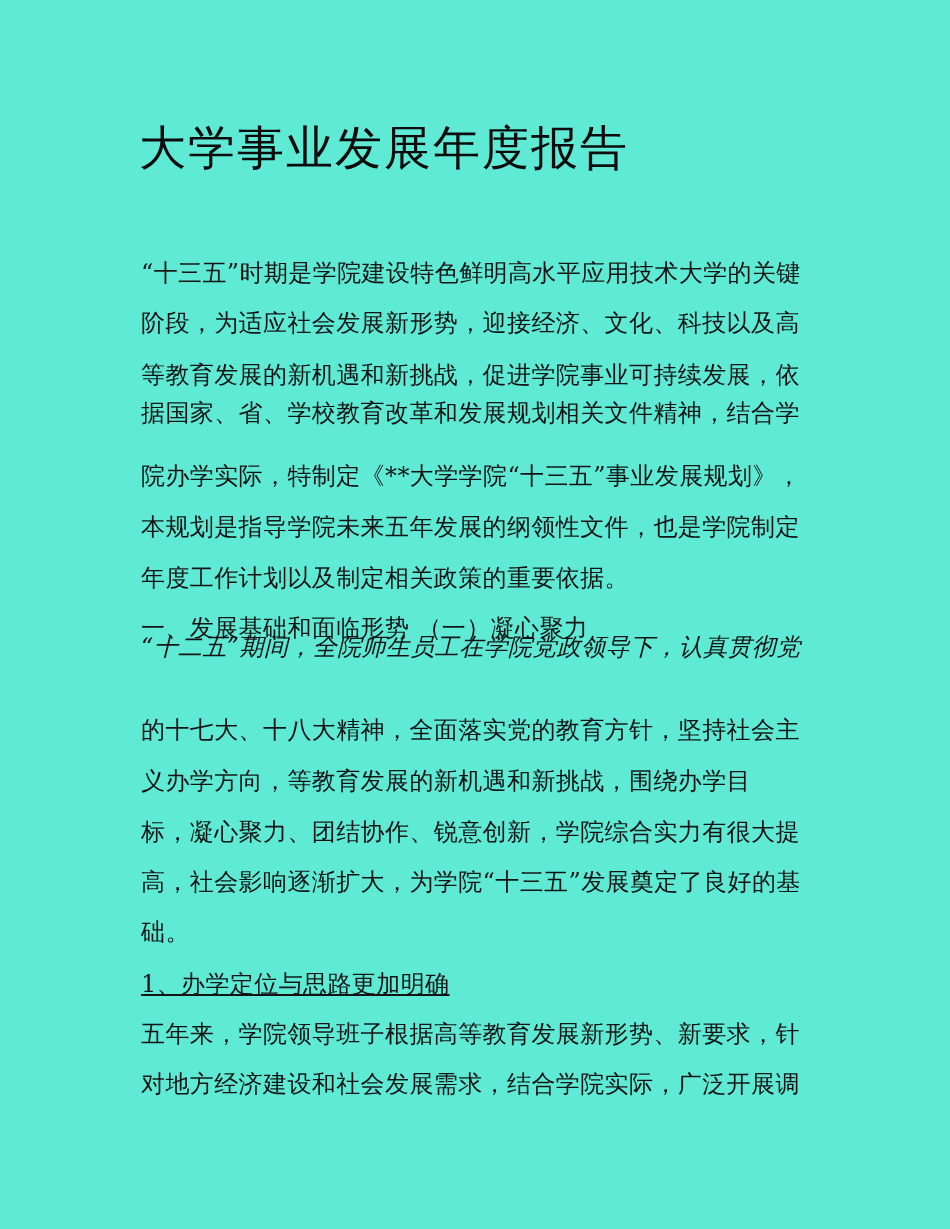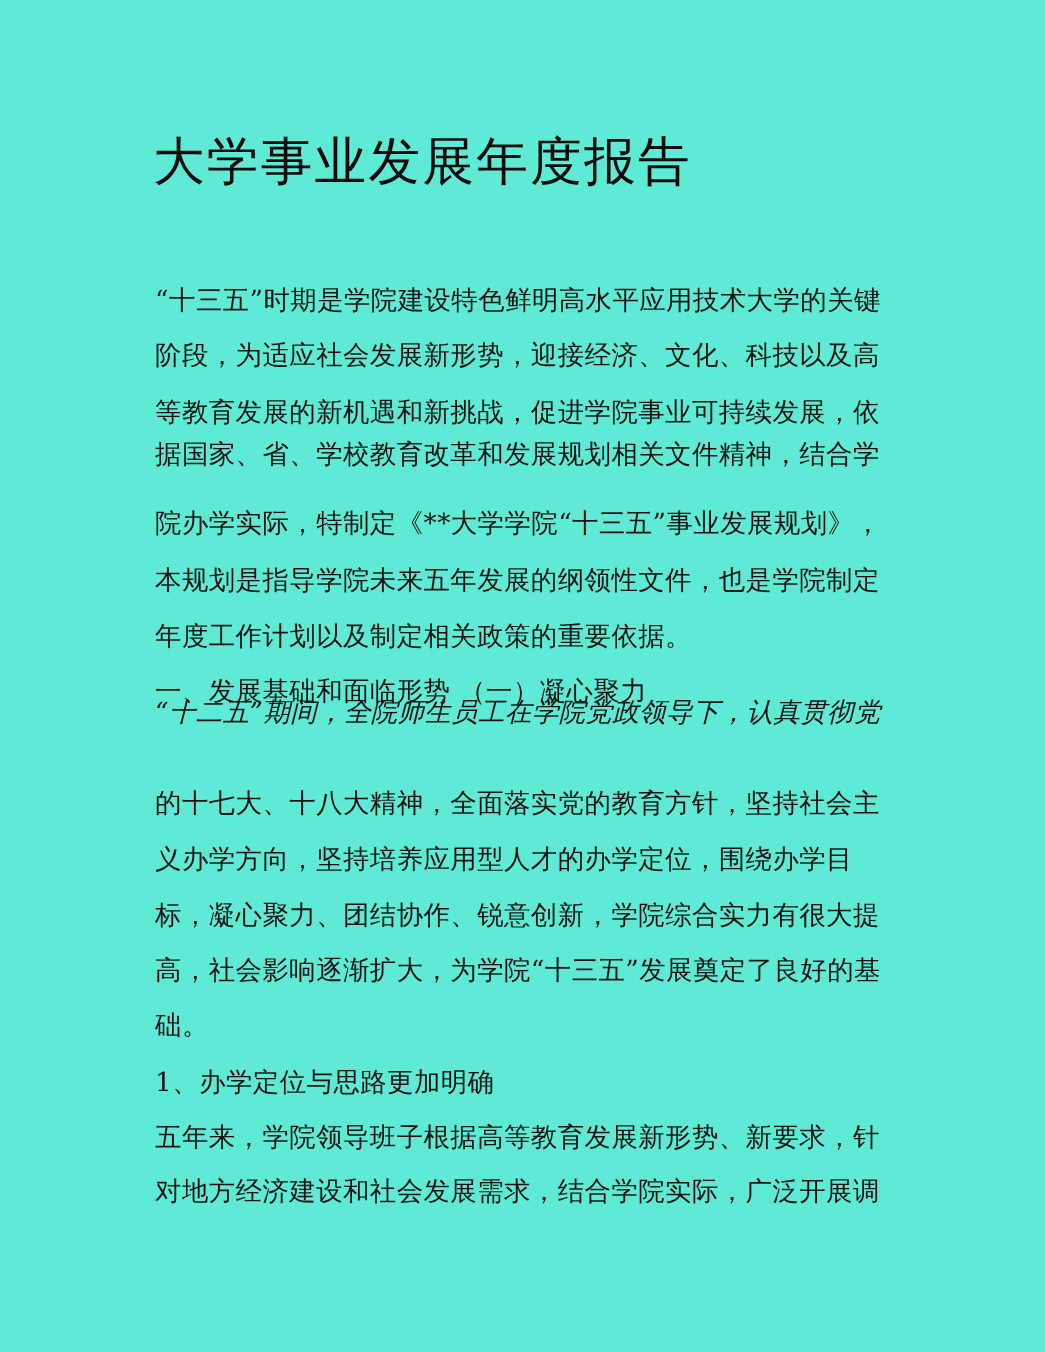--- a/index.html
+++ b/index.html
@@ -37,26 +37,26 @@
     <div class="line" style="top:461px;">院办学实际，特制定《**大学学院“十三五”事业发展规划》，</div>
     <div class="line" style="top:512px;">本规划是指导学院未来五年发展的纲领性文件，也是学院制定</div>
     <div class="line" style="top:563px;">年度工作计划以及制定相关政策的重要依据。</div>
   </div>
 
   <div class="line" style="top:613px;">一、发展基础和面临形势 （一）凝心聚力</div>
 
   <div>
     <div class="line" style="top:632px;font-style:italic;">“十二五”期间，全院师生员工在学院党政领导下，认真贯彻党</div>
     <div class="line" style="top:715px;">的十七大、十八大精神，全面落实党的教育方针，坚持社会主</div>
-    <div class="line" style="top:766px;">义办学方向，坚持培养应用型人才的办学定位，围绕办学目</div>
+    <div class="line" style="top:766px;">义办学方向，等教育发展的新机遇和新挑战，围绕办学目</div>
     <div class="line" style="top:817px;">标，凝心聚力、团结协作、锐意创新，学院综合实力有很大提</div>
     <div class="line" style="top:867px;">高，社会影响逐渐扩大，为学院“十三五”发展奠定了良好的基</div>
     <div class="line" style="top:917px;">础。</div>
   </div>
 
-  <div class="line" style="top:969px;">1、办学定位与思路更加明确</div>
+  <div class="line" style="top:969px;text-decoration:underline;">1、办学定位与思路更加明确</div>
 
   <div>
     <div class="line" style="top:1019px;">五年来，学院领导班子根据高等教育发展新形势、新要求，针</div>
     <div class="line" style="top:1069px;font-family:Liberation Serif, serif;">对地方经济建设和社会发展需求，结合学院实际，广泛开展调</div>
   </div>
 
 </div>
 
 </body></html>

